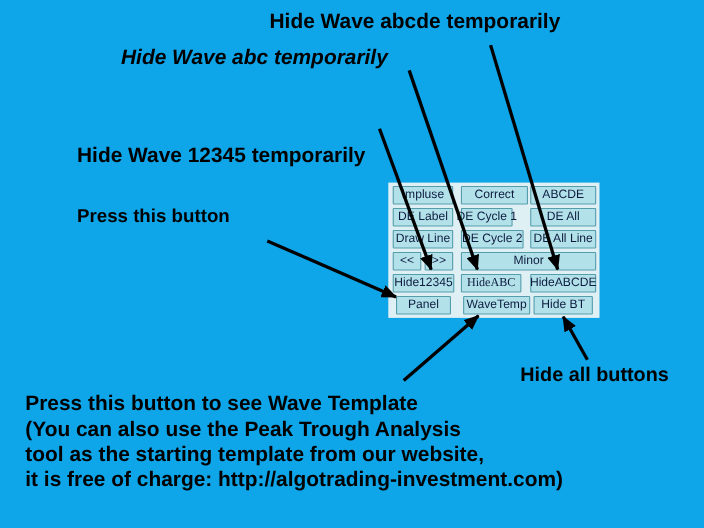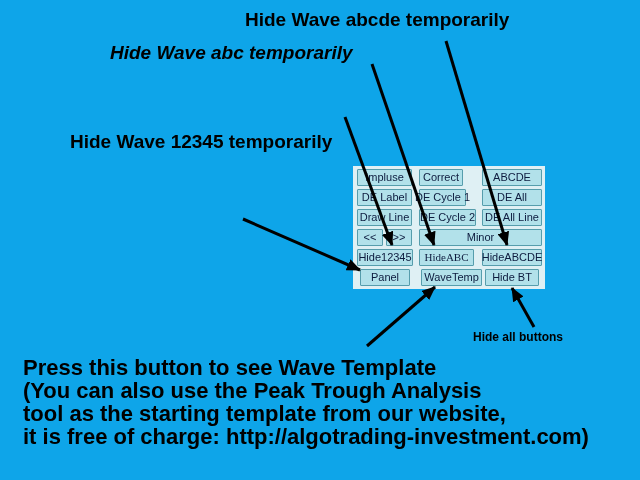--- a/index.html
+++ b/index.html
@@ -5,36 +5,36 @@
   html,body{margin:0;padding:0;}
   body{background:#ffffff;font-family:"Liberation Sans",sans-serif;}
   .stage{position:relative;width:640px;height:480px;background:#0ea5e9;overflow:hidden;}
 
   
   .ann{position:absolute;font-weight:bold;color:#000000;white-space:nowrap;}
   #label-abcde{left:245px;top:9px;font-size:19px;}
   #label-abc{left:110px;top:42px;font-size:19px;font-style:italic;}
   #label-12345{left:70px;top:92px;font-size:19px;margin-top:39px;}
   #label-rules{left:70px;top:184px;font-size:17px;line-height:26px;}
-  #label-hideall{left:473px;top:330px;font-size:12px;}
-  #bottom-block{left:23px;top:356px;font-size:22px;line-height:23px;}
+  #label-hideall{left:473px;top:330px;font-size:18px;}
+  #bottom-block{left:23px;top:356px;font-size:19px;line-height:23px;}
 
   
   .panel-bg{position:absolute;left:353px;top:166px;width:192px;height:123px;
             background:var(--panel_bg,#dff0f4);}
   .btn{position:absolute;height:17px;box-sizing:border-box;
        background:var(--button_bg,#b2e1ea);
        border:1px solid var(--button_border,#569dac);
        border-radius:1px;
        color:var(--button_text,#0d1b3e);
        font-size:11px;line-height:15px;text-align:center;
        display:flex;align-items:center;justify-content:center;
        white-space:nowrap;overflow:visible;cursor:default;}
   #b-impluse   {left:357px;top:169px;width:55px;}
-  #b-correct   {left:419px;top:169px;width:44px;}
+  #b-correct   {left:419px;top:169px;width:61px;}
   #b-abcde     {left:482px;top:169px;width:60px;}
   #b-de-label  {left:357px;top:189px;width:55px;}
   #b-de-cycle1 {left:419px;top:189px;width:47px;}
   #b-de-all    {left:482px;top:189px;width:60px;}
   #b-draw-line {left:357px;top:209px;width:55px;}
   #b-de-cycle2 {left:419px;top:209px;width:57px;}
   #b-de-all-line{left:482px;top:209px;width:60px;}
   #b-prev      {left:357px;top:229px;width:26px;}
   #b-next      {left:386px;top:229px;width:26px;}
   #b-minor     {left:419px;top:229px;width:123px;}
@@ -51,20 +51,21 @@
 </head>
 <body>
 
 <div class="stage">
 
   <div class="ann" id="label-abcde">Hide Wave abcde temporarily</div>
   <div class="ann" id="label-abc">Hide Wave abc temporarily</div>
   <div class="ann" id="label-12345">Hide Wave 12345 temporarily</div>
 
   <div class="ann" id="label-rules">
+    <div>Press this button</div>
   </div>
 
   <div class="ann" id="label-hideall">Hide all buttons</div>
 
   <div class="ann" id="bottom-block">
     <div>Press this button to see Wave Template</div>
     <div>(You can also use the Peak Trough Analysis</div>
     <div>tool as the starting template from our website,</div>
     <div>it is free of charge: http://algotrading-investment.com)</div>
   </div>

